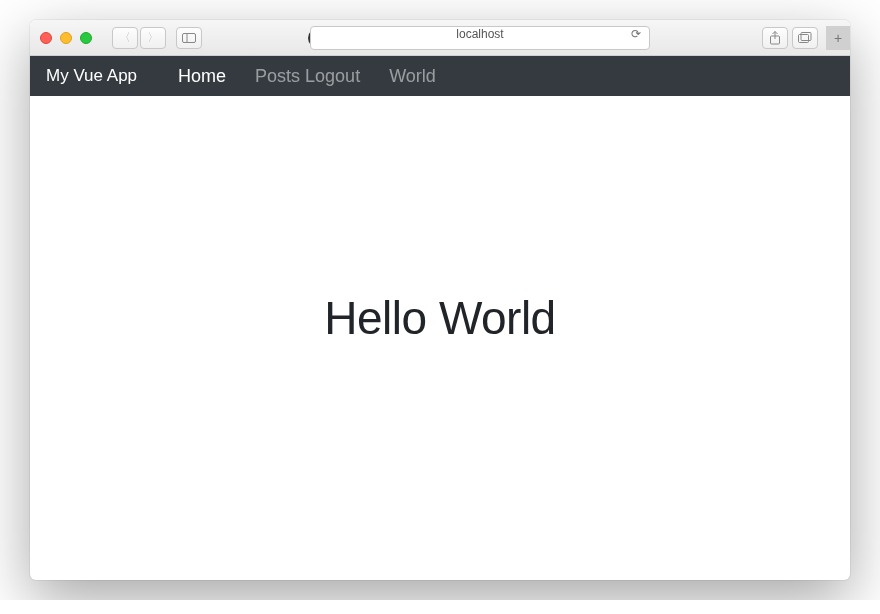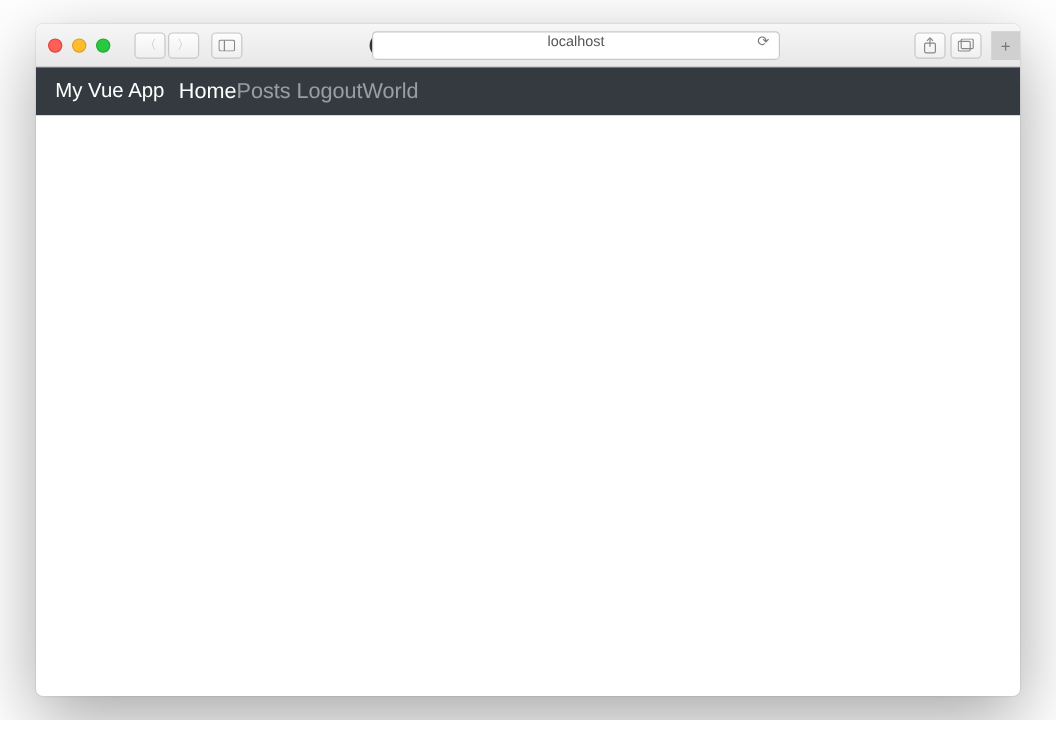--- a/index.html
+++ b/index.html
@@ -93,21 +93,21 @@
       color: #777; font-size: 14px;
       margin-left: 4px;
       margin-right: -10px;
     }
     .app-nav {
       height: 40px;
       background: #343a40;
       display: flex;
       align-items: center;
       padding: 0 16px;
-      gap: 0;
+      gap: 29px;
     }
     .brand {
       color: #fff;
       font-size: 17px;
       font-weight: 400;
       margin-right: 12px;
     }
     .nav-link {
       color: rgba(255,255,255,0.5);
       font-size: 18px;
@@ -195,15 +195,16 @@
   </div>
 
   <div class="app-nav">
     <div class="brand">My Vue App</div>
     <div class="nav-link active">Home</div>
     <div class="nav-link">Posts Logout</div>
     <div class="nav-link">World</div>
   </div>
 
   <div class="content">
+    <h1 class="hero-title">Hello World</h1>
   </div>
 
 </div>
 
 </body></html>

